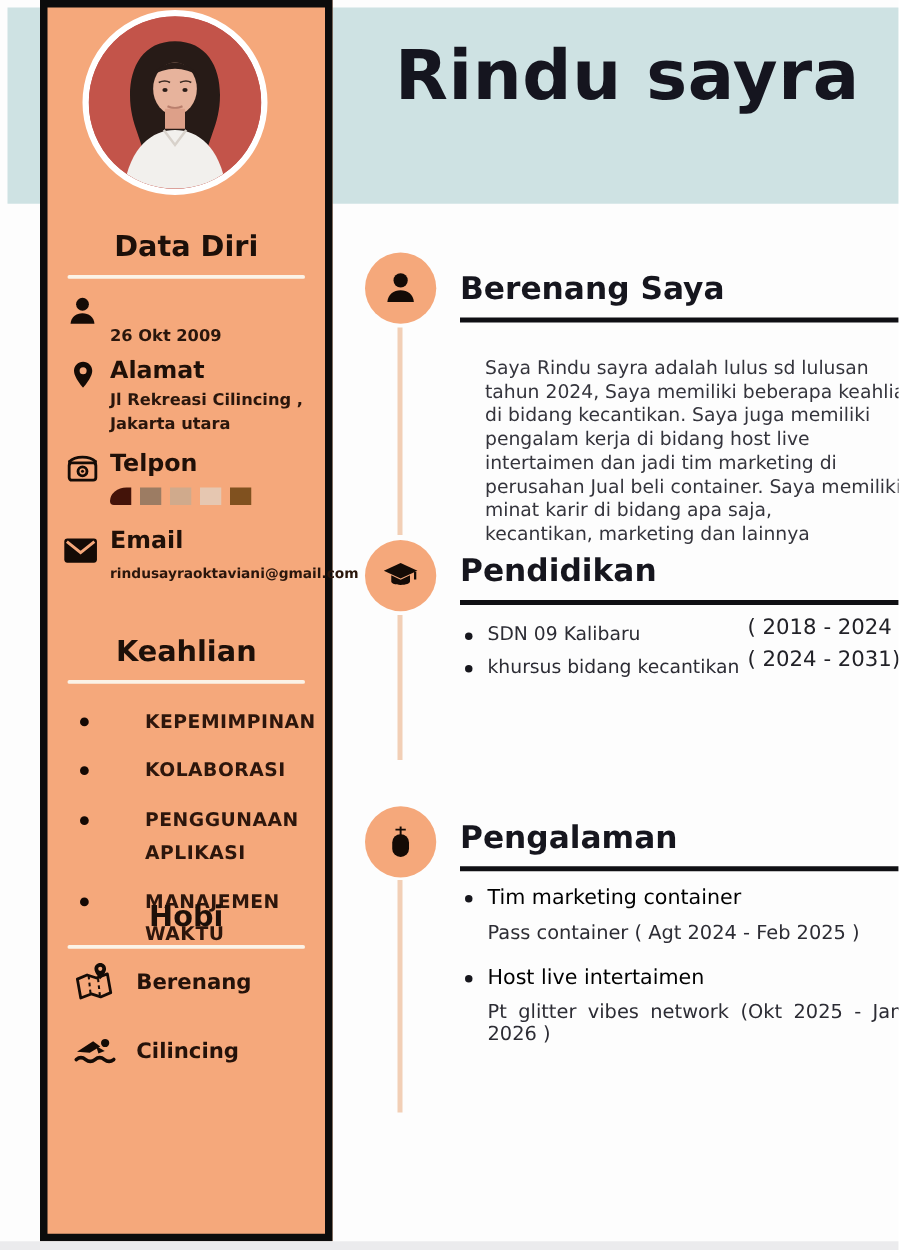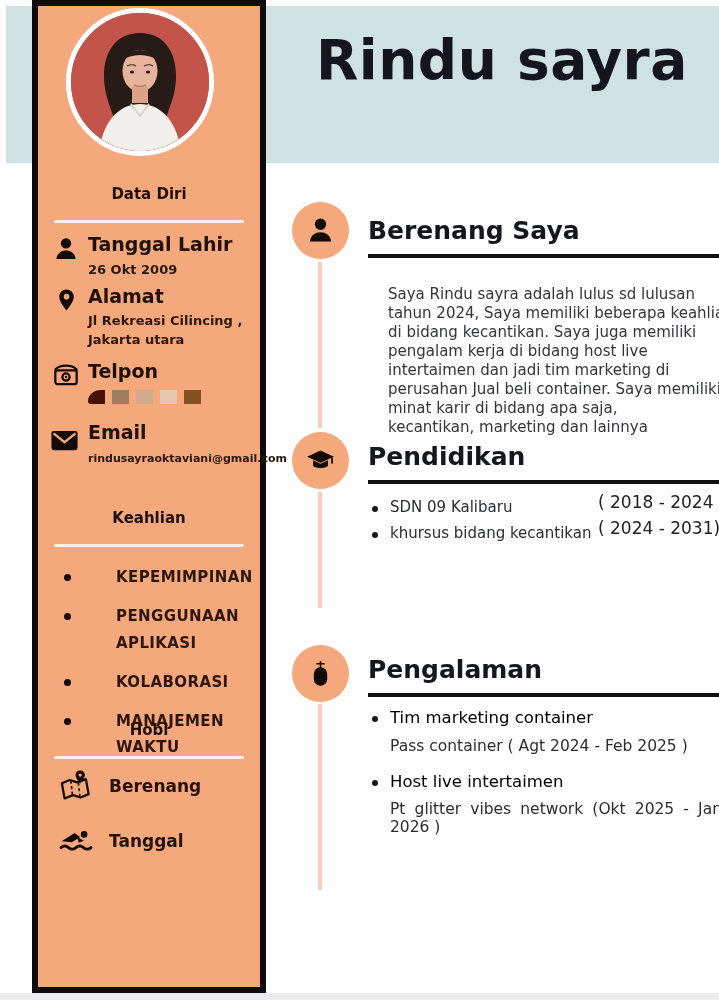--- a/index.html
+++ b/index.html
@@ -11,21 +11,21 @@
   .abs{position:absolute;}
   
   #header-band{left:6px; top:6px; width:713px; height:157px; background:#cee2e3;}
   #name-title{left:316px; top:28px; width:410px; font-size:55px; font-weight:700;
     color:#15151f; letter-spacing:.5px; white-space:nowrap;}
   
   #sidebar-frame{left:32px; top:0; width:234px; height:993px; background:#f5a87b;
     border:6px solid #0c0c0c; box-sizing:border-box;}
   #photo-wrap{left:66px; top:8px; width:148px; height:148px; border-radius:50%;
     background:#c3544a; border:5px solid #ffffff; box-sizing:border-box; overflow:hidden;}
-  .side-heading{left:38px; width:222px; text-align:center; font-size:15px; font-weight:700; color:#1d1009;}
+  .side-heading{left:38px; width:222px; text-align:center; font-size:23px; font-weight:700; color:#1d1009;}
   .side-underline{left:54px; width:190px; height:3px; background:#fbf3e7; border-radius:2px;}
   .side-label{font-size:19px; font-weight:700; color:#201008; line-height:1.1;}
   .side-sub{font-size:13px; font-weight:600; color:#2a160c; line-height:1.45;}
   .side-icon{width:28px; height:28px;}
   .side-icon svg{width:100%; height:100%;}
   .ph-block{display:inline-block; width:17px; height:14px; margin-right:7px; vertical-align:middle;}
   .ph-wedge{border-top-left-radius:100%; border-bottom-left-radius:4px;}
   #email-addr{font-size:11px; font-weight:600; color:#2a160c;}
   
   #skill-list{left:64px; top:564px; width:190px;}
@@ -85,21 +85,20 @@
 
   <div class="abs side-heading" style="top:185px">Data Diri</div>
   <div class="abs side-underline" style="top:220px"></div>
 
   <div class="abs side-icon" style="left:52px; top:235px">
     <svg viewBox="0 0 24 24">
         <circle class="ink" cx="12" cy="7.2" r="4.4"></circle>
         <path class="ink" d="M3.8 20.6c.3-4.7 3.9-7.3 8.2-7.3s7.9 2.6 8.2 7.3z"></path>
       </svg>
   </div>
-  <div class="abs side-label" style="left:88px; top:234px">Tanggal Lahir</div>
   <div class="abs side-sub" style="left:88px; top:261px">26 Okt 2009</div>
 
   <div class="abs side-icon" style="left:54px; top:286px; width:25px">
     <svg viewBox="0 0 24 24">
         <path class="ink" d="M12 1.8c-3.9 0-7 3.1-7 7 0 5.3 7 13 7 13s7-7.7 7-13c0-3.9-3.1-7-7-7zm0 9.7a2.7 2.7 0 1 1 0-5.4 2.7 2.7 0 0 1 0 5.4z"></path>
       </svg>
   </div>
   <div class="abs side-label" style="left:88px; top:286px">Alamat</div>
   <div class="abs side-sub" style="left:88px; top:312px">Jl Rekreasi Cilincing ,</div>
   <div class="abs side-sub" style="left:88px; top:331px">Jakarta utara</div>
@@ -127,25 +126,25 @@
 
   <div class="abs side-heading" style="top:509px">Keahlian</div>
   <div class="abs side-underline" style="top:544px"></div>
   <div class="abs" id="skill-list">
     <div class="skill-item">
         <span class="skill-dot"></span>
         <span>KEPEMIMPINAN</span>
       </div>
     <div class="skill-item">
         <span class="skill-dot"></span>
+        <span>KOLABORASI</span>
+      </div>
+    <div class="skill-item">
+        <span class="skill-dot"></span>
         <span>PENGGUNAAN APLIKASI</span>
-      </div>
-    <div class="skill-item">
-        <span class="skill-dot"></span>
-        <span>KOLABORASI</span>
       </div>
     <div class="skill-item">
         <span class="skill-dot"></span>
         <span>MANAJEMEN WAKTU</span>
       </div>
   </div>
 
   <div class="abs side-heading" style="top:721px">Hobi</div>
   <div class="abs side-underline" style="top:756px"></div>
   <div class="abs" id="hobi-list">
@@ -164,21 +163,21 @@
     </div>
     <div class="hobi-item">
       <span class="hobi-icon">
         <svg viewBox="0 0 24 24">
           <circle class="ink" cx="17.4" cy="7.6" r="2.2"></circle>
           <path class="ink" d="M2.4 12.2 l8.6-5.6 3.8 2.8 -5.6 3.4z"></path>
           <path class="ink" d="M12.6 9.2 l4.6 2.6 -3.4 1.4z"></path>
           <path d="M2 16.4 c1.7-1.4 3.3-1.4 5 0 s3.3 1.4 5 0 3.3-1.4 5 0 3.3 1.4 5 0" fill="none" stroke="#140b06" stroke-width="1.9" stroke-linecap="round"></path>
         </svg>
       </span>
-      <span class="hobi-label">Tanggal</span>
+      <span class="hobi-label">Cilincing</span>
     </div>
   </div>
 
   <div class="abs tl-line" style="top:262px; height:166px"></div>
   <div class="abs tl-line" style="top:492px; height:116px"></div>
   <div class="abs tl-line" style="top:704px; height:186px"></div>
 
   <div class="abs tl-circle" style="left:292px; top:202px">
     <svg viewBox="0 0 24 24">
         <circle class="ink" cx="12" cy="7.2" r="4.4"></circle>

